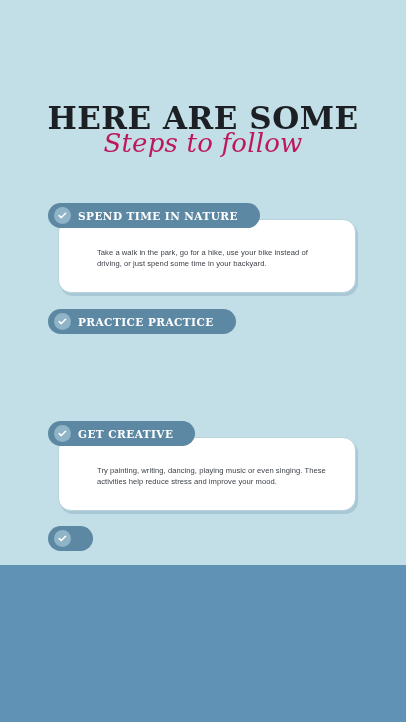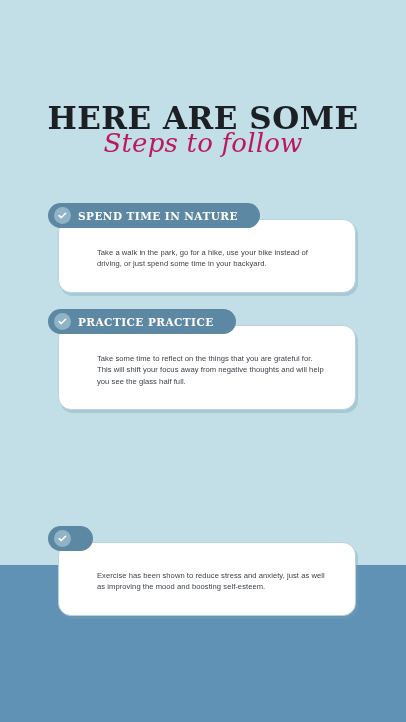--- a/index.html
+++ b/index.html
@@ -156,32 +156,39 @@
 
   <div class="card" style="top:309px">
     <div class="pill">
       <span class="pill-icon">
         <svg width="11" height="11" viewBox="0 0 11 11">
           <path d="M2.2 5.6 L4.3 7.6 L8.6 3.2" fill="none" stroke="#ffffff" stroke-width="1.5" stroke-linecap="round" stroke-linejoin="round"></path>
         </svg>
       </span>
       <span class="pill-label">PRACTICE PRACTICE</span>
     </div>
+  </div>
+
+  <div class="card" style="top:421px">
+    <div class="pill">
+      <span class="pill-icon">
+        <svg width="11" height="11" viewBox="0 0 11 11">
+          <path d="M2.2 5.6 L4.3 7.6 L8.6 3.2" fill="none" stroke="#ffffff" stroke-width="1.5" stroke-linecap="round" stroke-linejoin="round"></path>
+        </svg>
+      </span>
+      <span class="pill-label">GET CREATIVE</span>
+    </div>
     <div class="body-box">
-      <p class="body-text">Take some time to reflect on the things that you are grateful for. This will shift your focus away from negative thoughts and will help you see the glass half full.</p>
+      <p class="body-text">Try painting, writing, dancing, playing music or even singing. These activities help reduce stress and improve your mood.</p>
     </div>
   </div>
-
 
   <div class="card" style="top:526px">
     <div class="pill">
       <span class="pill-icon">
         <svg width="11" height="11" viewBox="0 0 11 11">
           <path d="M2.2 5.6 L4.3 7.6 L8.6 3.2" fill="none" stroke="#ffffff" stroke-width="1.5" stroke-linecap="round" stroke-linejoin="round"></path>
         </svg>
       </span>
     </div>
-    <div class="body-box">
-      <p class="body-text">Exercise has been shown to reduce stress and anxiety, just as well as improving the mood and boosting self-esteem.</p>
-    </div>
   </div>
 
 </div>
 
 </body></html>

